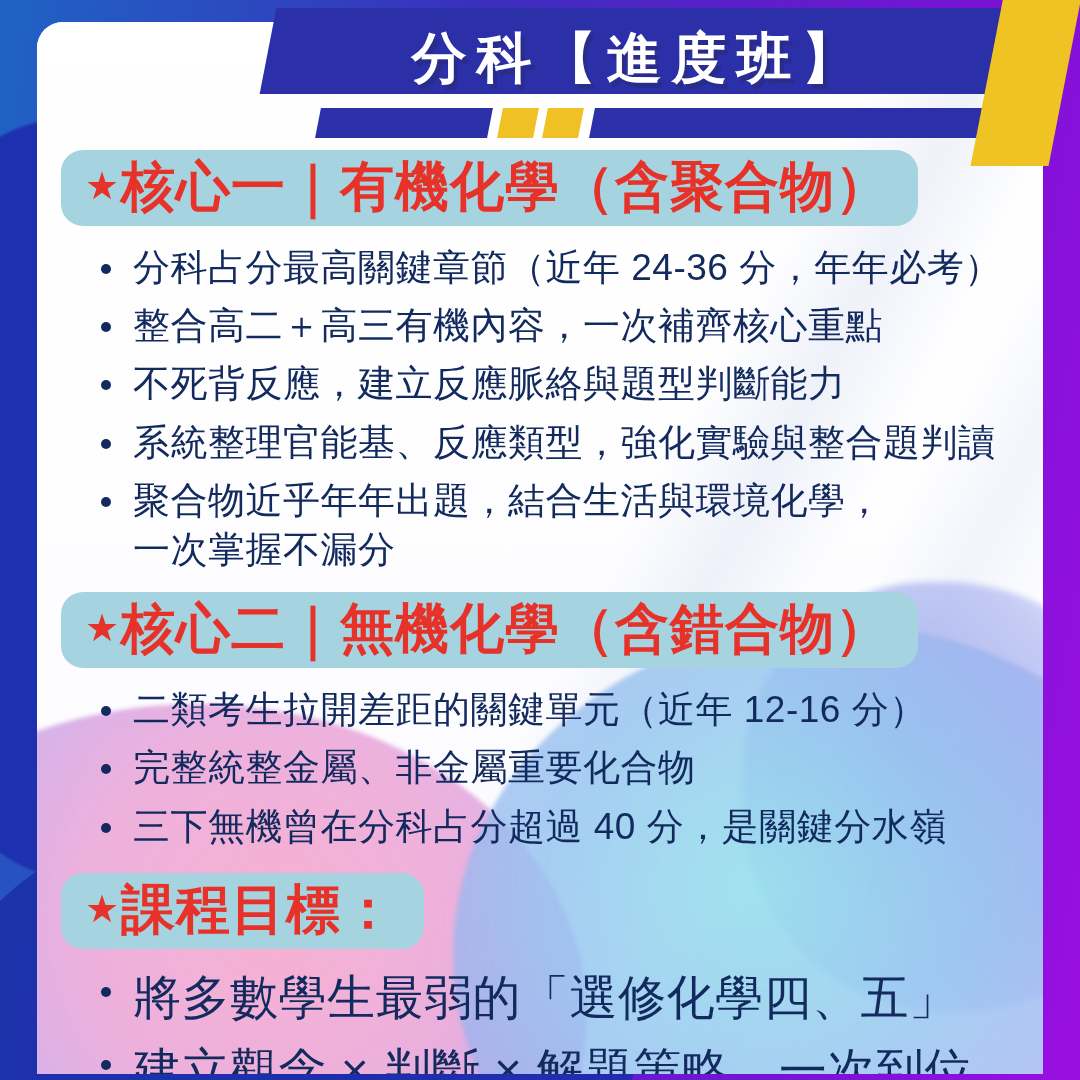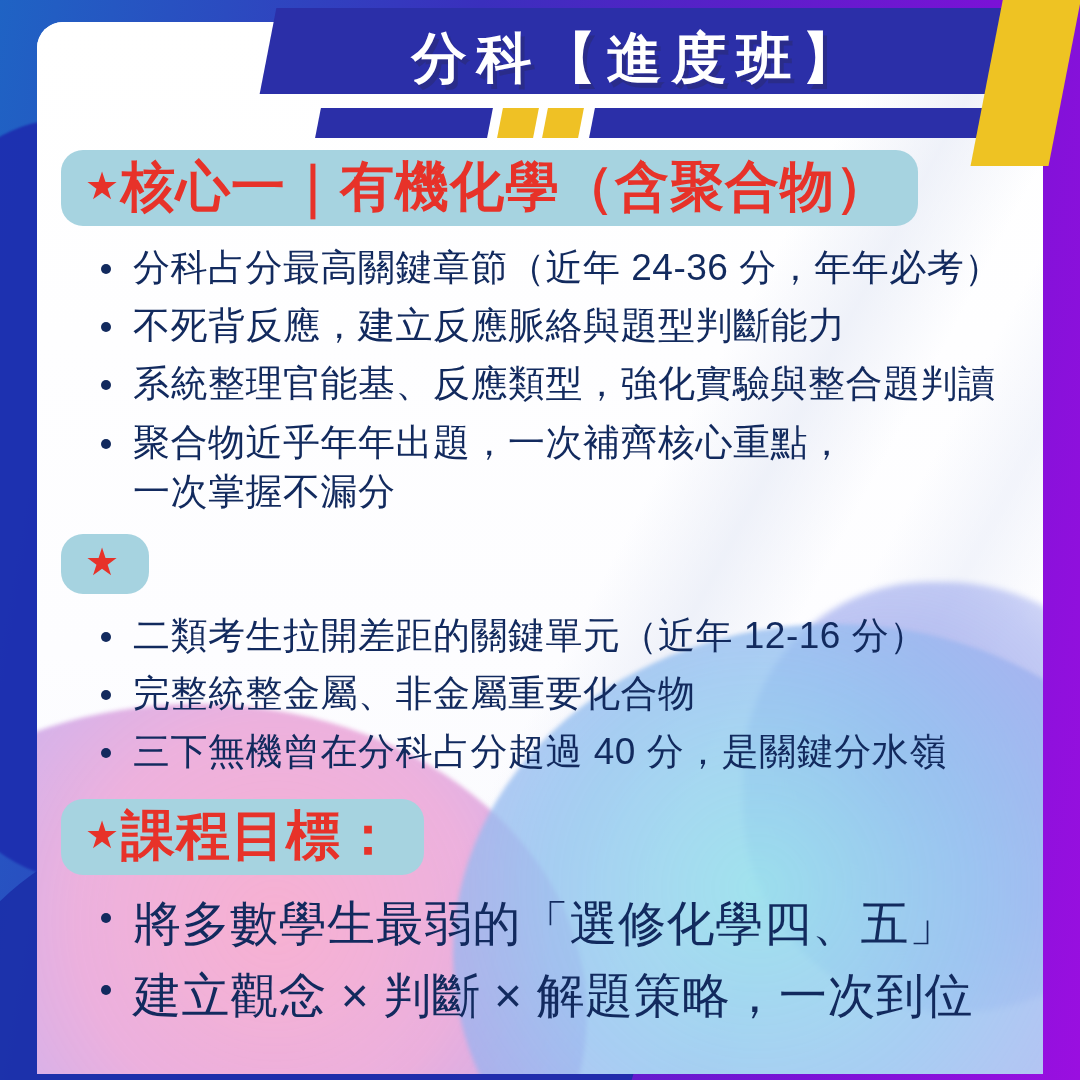--- a/index.html
+++ b/index.html
@@ -254,35 +254,39 @@
       <div class="sec-1">
         <div class="sec-head">
           <span class="star">★</span>
           <span class="htext">核心一｜有機化學（含聚合物）</span>
         </div>
         <ul class="bullets">
           <li>
               <span class="cont">分科占分最高關鍵章節（近年 24-36 分，年年必考）</span>
             </li>
           <li>
+              <span class="cont">整合高二＋高三有機內容，一次補齊核心重點</span>
+            </li>
+          <li>
               <span class="cont">不死背反應，建立反應脈絡與題型判斷能力</span>
             </li>
           <li>
               <span class="cont">系統整理官能基、反應類型，強化實驗與整合題判讀</span>
             </li>
           <li>
-            <span class="cont">聚合物近乎年年出題，一次補齊核心重點，</span>
+            <span class="cont">聚合物近乎年年出題，結合生活與環境化學，</span>
             <span class="cont">一次掌握不漏分</span>
           </li>
         </ul>
       </div>
 
       <div class="sec-2">
         <div class="sec-head">
           <span class="star">★</span>
+          <span class="htext">核心二｜無機化學（含錯合物）</span>
         </div>
         <ul class="bullets">
           <li>
               <span class="cont">二類考生拉開差距的關鍵單元（近年 12-16 分）</span>
             </li>
           <li>
               <span class="cont">完整統整金屬、非金屬重要化合物</span>
             </li>
           <li>
               <span class="cont">三下無機曾在分科占分超過 40 分，是關鍵分水嶺</span>

